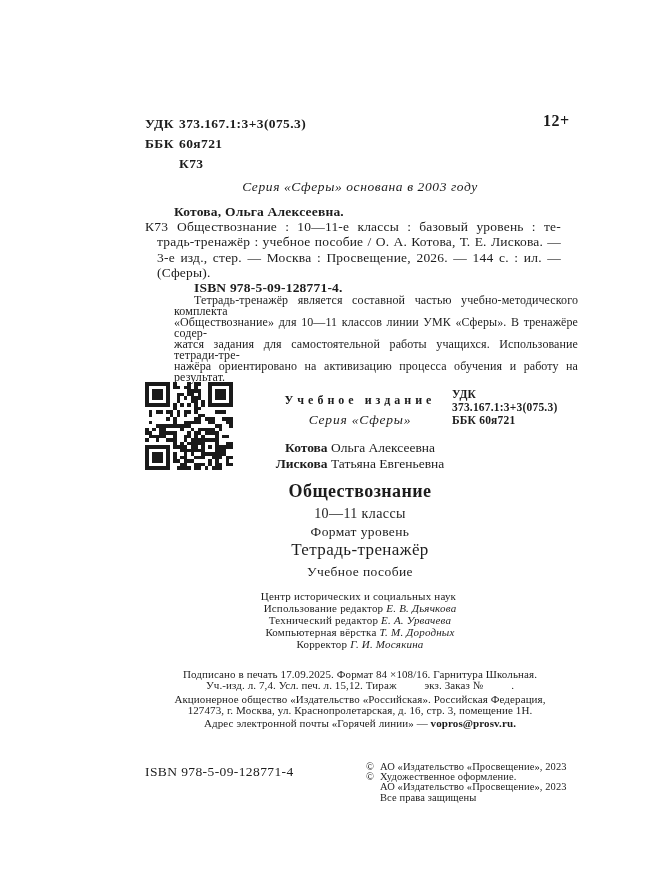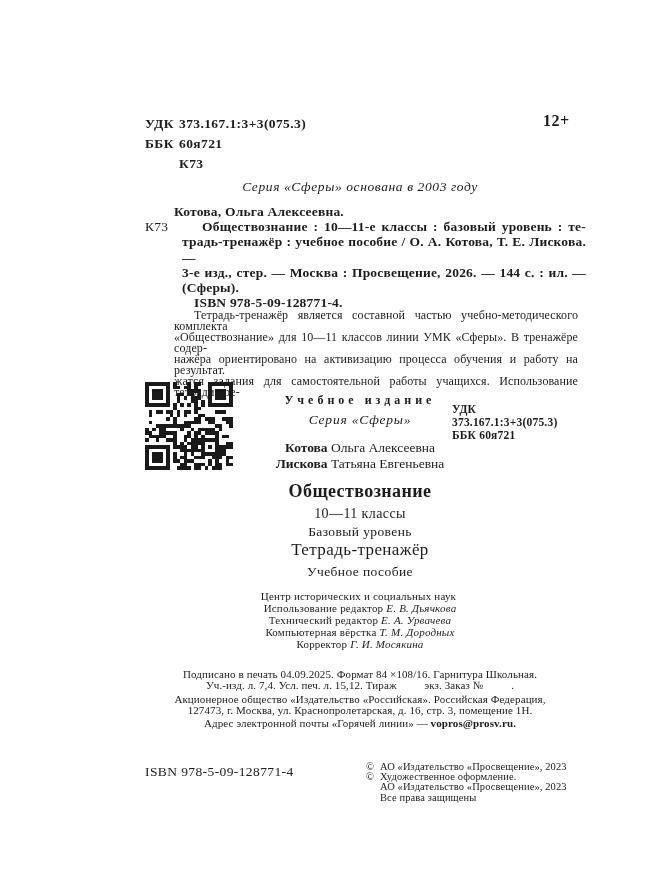--- a/index.html
+++ b/index.html
@@ -13,21 +13,21 @@
   .code-label{width:34px;}
   .author-code-top{margin-left:34px;}
   .age-badge{position:absolute;left:543px;top:112px;font-size:16px;font-weight:bold;letter-spacing:0.5px;}
   
   .series-note{position:absolute;left:60px;top:179px;width:600px;text-align:center;font-style:italic;font-size:13.5px;letter-spacing:0.6px;}
   
   .bib{position:absolute;left:145px;top:204px;width:434px;font-size:13.5px;line-height:15.2px;letter-spacing:0.2px;}
   .bib-author{margin-left:29px;font-weight:bold;}
   .bib-para{position:relative;}
   .bib-code{position:absolute;left:0;top:0;}
-  .bib-line{margin-left:37px;width:404px;text-align:justify;font-weight:bold;}
+  .bib-line{margin-left:12px;width:404px;text-align:justify;}
   .jl{text-align-last:justify;}
   .indent1{text-indent:20px;}
   .bib-isbn{margin-left:49px;font-weight:bold;}
   .bib-ann{margin-left:29px;width:404px;margin-top:0;font-size:12px;line-height:11px;letter-spacing:0.1px;text-align:justify;}
   .ann-l{text-align:justify;}
   .bib-codes-right{margin-left:307px;margin-top:5px;font-weight:bold;font-size:11.5px;line-height:12.8px;letter-spacing:0.2px;}
   
   .qr{position:absolute;left:145px;top:382px;width:88px;height:88px;}
   .qr svg{width:100%;height:100%;}
   
@@ -80,22 +80,22 @@
       <span class="bib-code">К73</span>
       <div class="bib-line jl indent1">Обществознание : 10—11-е классы : базовый уровень : те-</div>
       <div class="bib-line jl">традь-тренажёр : учебное пособие / О. А. Котова, Т. Е. Лискова. —</div>
       <div class="bib-line jl">3-е изд., стер. — Москва : Просвещение, 2026. — 144 с. : ил. —</div>
       <div class="bib-line">(Сферы).</div>
     </div>
     <div class="bib-isbn">ISBN 978-5-09-128771-4.</div>
     <div class="bib-ann">
       <div class="ann-l jl indent1">Тетрадь-тренажёр является составной частью учебно-методического комплекта</div>
       <div class="ann-l jl">«Обществознание» для 10—11 классов линии УМК «Сферы». В тренажёре содер-</div>
+      <div class="ann-l jl">жатся задания для самостоятельной работы учащихся. Использование тетради-тре-</div>
       <div class="ann-l">нажёра ориентировано на активизацию процесса обучения и работу на результат.</div>
-      <div class="ann-l jl">жатся задания для самостоятельной работы учащихся. Использование тетради-тре-</div>
     </div>
     <div class="bib-codes-right">
       <div>УДК 373.167.1:3+3(075.3)</div>
       <div>ББК 60я721</div>
     </div>
   </div>
 
   <div class="qr">
     <svg id="qr-svg" viewBox="0 0 25 25" shape-rendering="crispEdges" aria-hidden="true">
         <rect x="0" y="0" width="1" height="1" fill="#1a1a1a"></rect>
@@ -429,21 +429,21 @@
     <span class="surname">Котова</span>
     <span>Ольга Алексеевна</span>
   </div>
   <div class="cblock author-line2">
     <span class="surname">Лискова</span>
     <span>Татьяна Евгеньевна</span>
   </div>
 
   <div class="cblock book-title">Обществознание</div>
   <div class="cblock grades">10—11 классы</div>
-  <div class="cblock level">Базовый уровень</div>
+  <div class="cblock level">Формат уровень</div>
   <div class="cblock subtitle">Тетрадь-тренажёр</div>
   <div class="cblock edition-kind">Учебное пособие</div>
 
   <div class="cblock credits">
     <div>
       <span>Центр исторических и социальных наук</span><span class="credit-name"></span>
     </div>
     <div>
       <span>Использование редактор</span><span class="credit-name">Е. В. Дьячкова</span>
     </div>
@@ -452,21 +452,21 @@
     </div>
     <div>
       <span>Компьютерная вёрстка</span><span class="credit-name">Т. М. Дородных</span>
     </div>
     <div>
       <span>Корректор</span><span class="credit-name">Г. И. Мосякина</span>
     </div>
   </div>
 
   <div class="cblock print-a">
-    <div>Подписано в печать 04.09.2025. Формат 84 ×108/16. Гарнитура Школьная.</div>
+    <div>Подписано в печать 17.09.2025. Формат 84 ×108/16. Гарнитура Школьная.</div>
     <div>Уч.-изд. л. 7,4. Усл. печ. л. 15,12. Тираж   экз. Заказ №   .</div>
   </div>
   <div class="cblock print-b">
     <div>Акционерное общество «Издательство «Российская». Российская Федерация,</div>
     <div>127473, г. Москва, ул. Краснопролетарская, д. 16, стр. 3, помещение 1Н.</div>
   </div>
   <div class="cblock print-c">
     <span>Адрес электронной почты «Горячей линии» — </span><span class="email-bold">vopros@prosv.ru.</span>
   </div>
 

